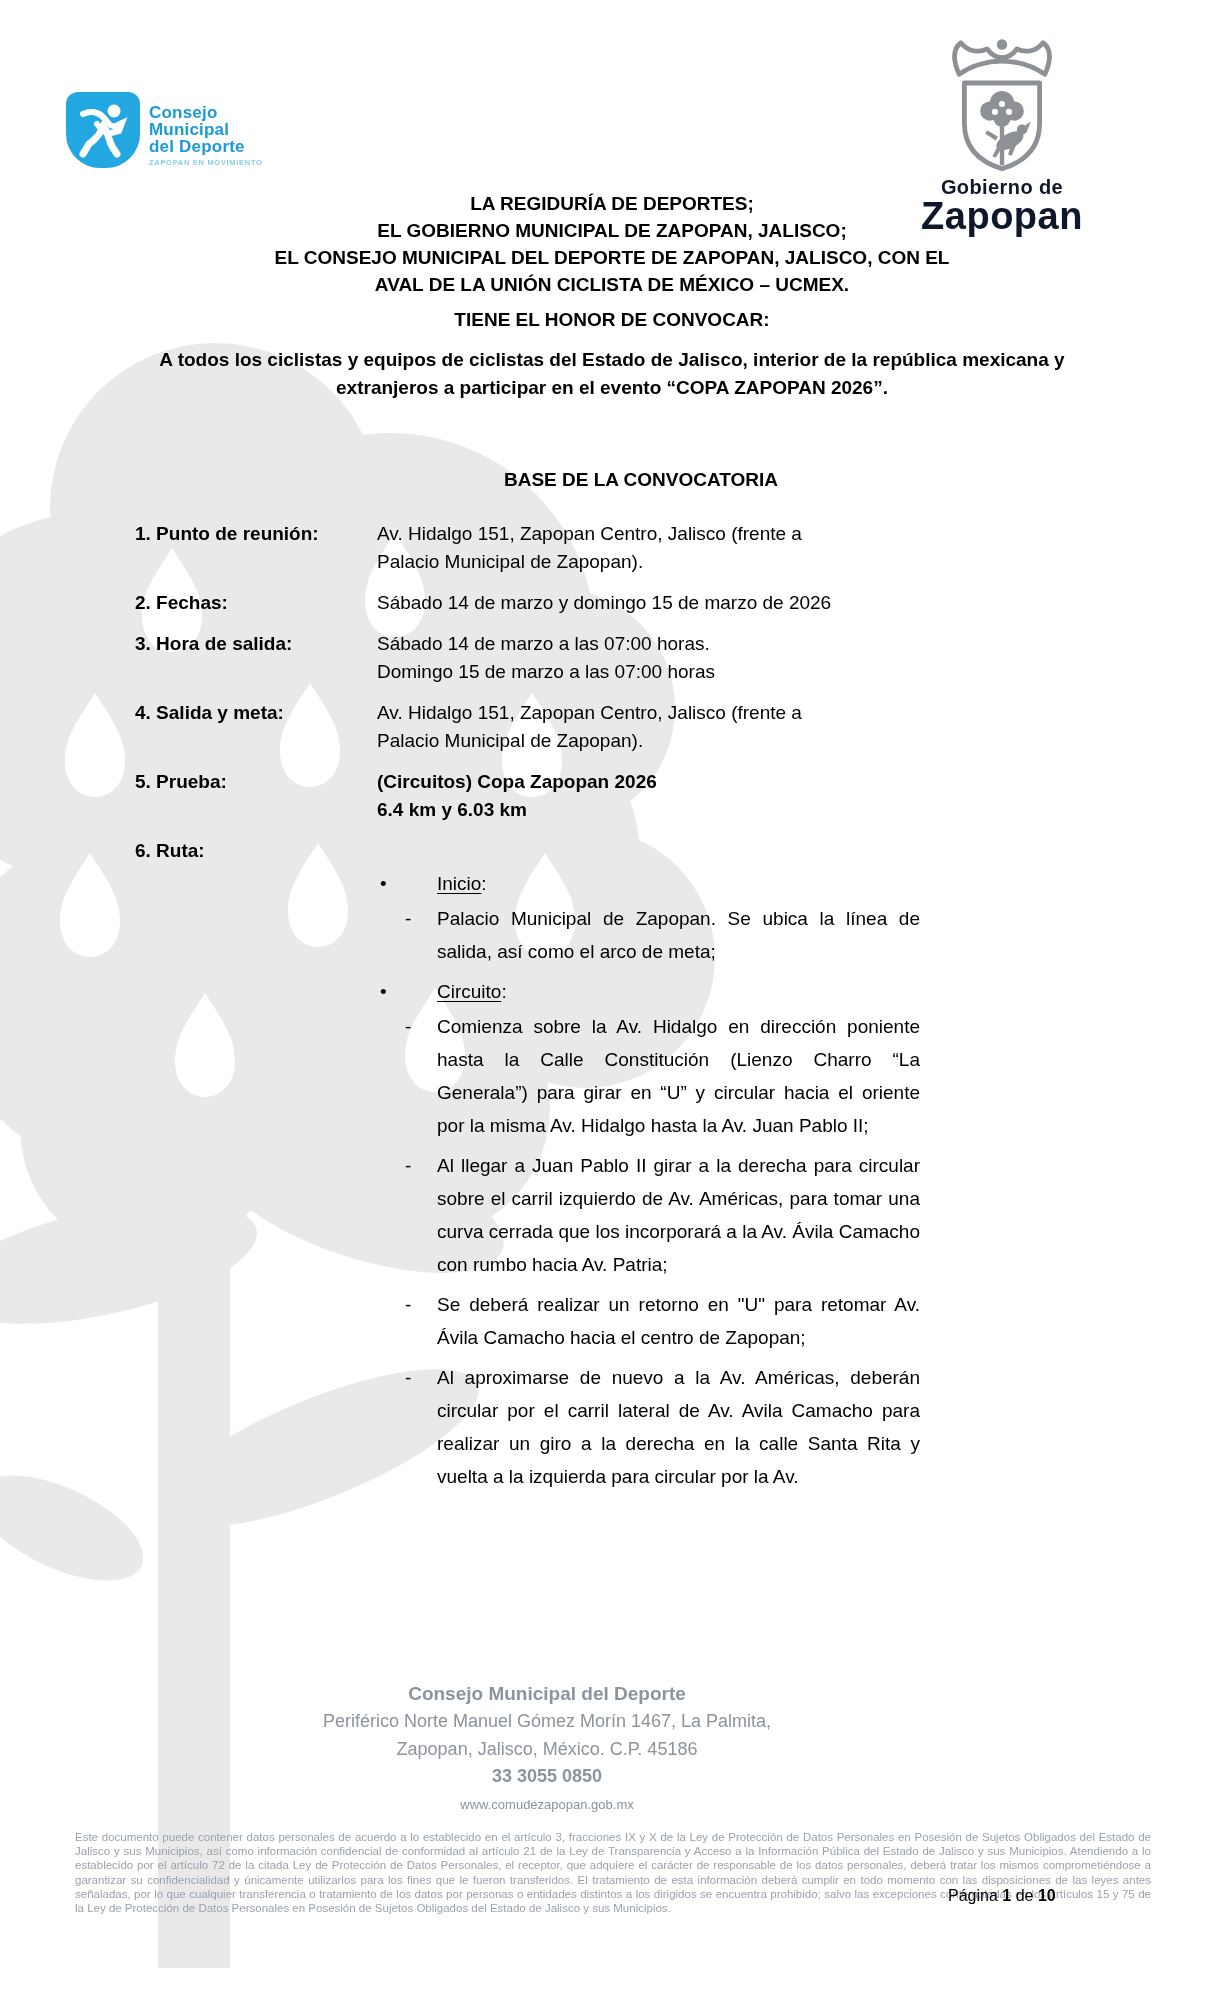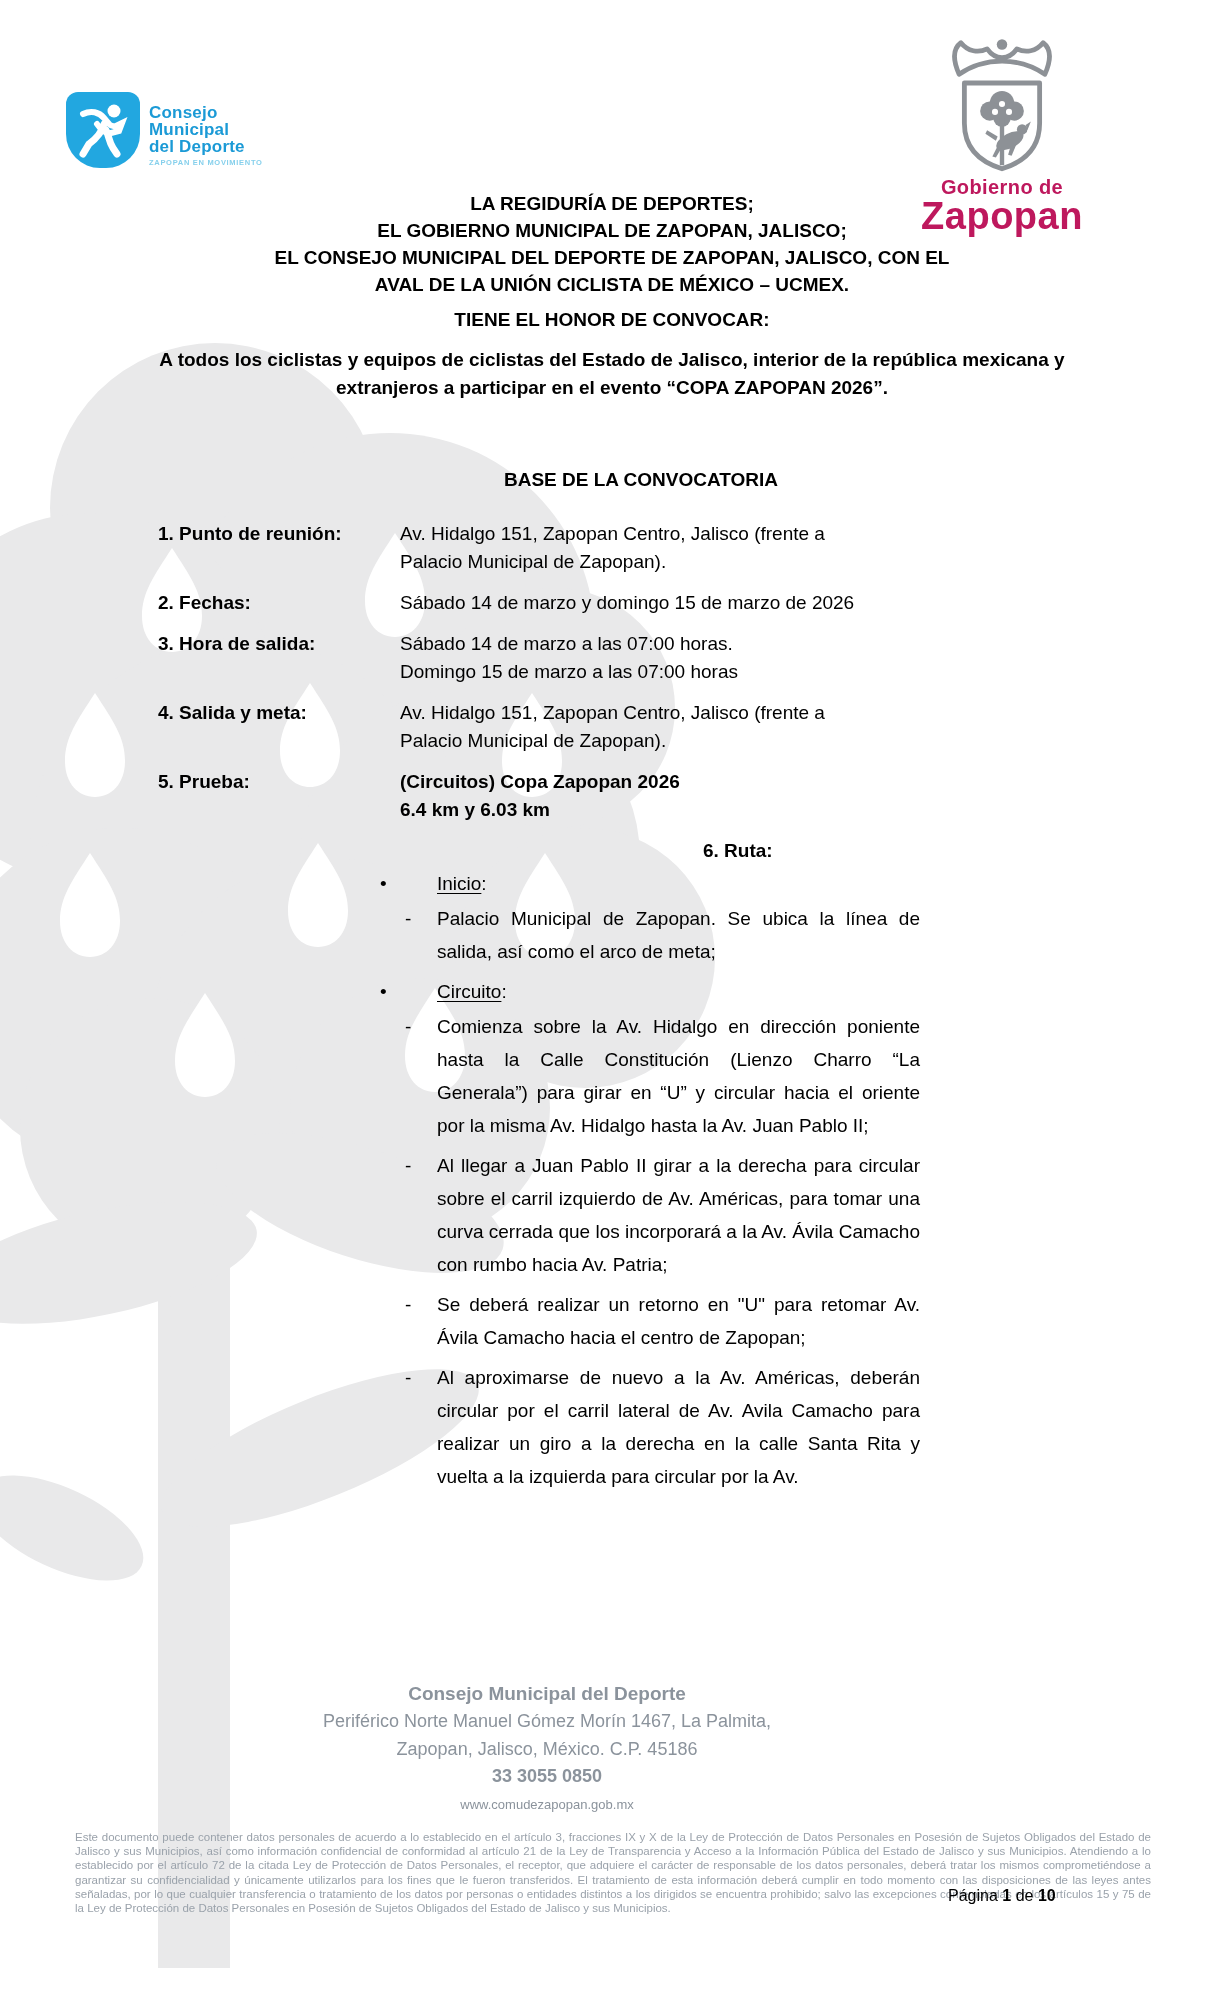--- a/index.html
+++ b/index.html
@@ -15,34 +15,34 @@
   .comude { left:66px; top:84px; display:flex; gap:9px; }
   .comude-shield {
     width:74px; height:76px; flex:none;
     background:#22a7e0; border-radius:12px 12px 34px 34px;
     display:flex; align-items:center; justify-content:center;
   }
   .comude-text { padding-top:12px; }
   .comude-line { color:#1b9ad6; font-weight:bold; font-size:17px; line-height:17px; letter-spacing:0.2px; }
   .comude-tag  { color:#86d0ec; font-weight:bold; font-size:7.5px; letter-spacing:0.7px; margin-top:3px; }
 
-  .zap { left:882px; top:26px; width:240px; text-align:center; color:#be185d; }
+  .zap { left:882px; top:26px; width:240px; text-align:center; color:#0f172a; }
   .zap-crest { display:block; margin:0 auto; }
   .zap-gob  { font-size:20px; font-weight:bold; letter-spacing:0.4px; margin-top:2px; }
   .zap-name { font-size:38px; font-weight:bold; letter-spacing:0.5px; margin-top:-4px; }
 
   
   .doc-title { top:182px; left:0; width:100%; text-align:center; font-weight:bold; font-size:19px; line-height:27px; }
   .convocar  { top:301px; left:0; width:100%; text-align:center; font-weight:bold; font-size:19px; }
   .intro     { top:338px; left:152px; width:920px; text-align:center; font-weight:bold; font-size:19px; line-height:28px; }
   .section-title { top:461px; left:0; width:100%; text-align:center; font-weight:bold; font-size:19px;padding-left:29px; }
 
   
   .items { top:512px; left:135px; width:810px; font-size:19px; line-height:28px; }
-  .item  { display:flex; margin-bottom:13px;justify-content:flex-end; }
+  .item  { display:flex; margin-bottom:13px; }
   .item-label { width:242px; flex:none; font-weight:bold; }
   .item-value { width:545px; }
   .item-value.bold { font-weight:bold; }
 
   
   .bullets { margin-left:245px; margin-top:0px; }
   .b-title-row { display:flex; line-height:33px; margin-bottom:2px; }
   .b-marker { width:57px; flex:none; }
   .b-title u { text-underline-offset:3px; }
   .dash-row { display:flex; margin-bottom:7px; margin-left:25px; }

